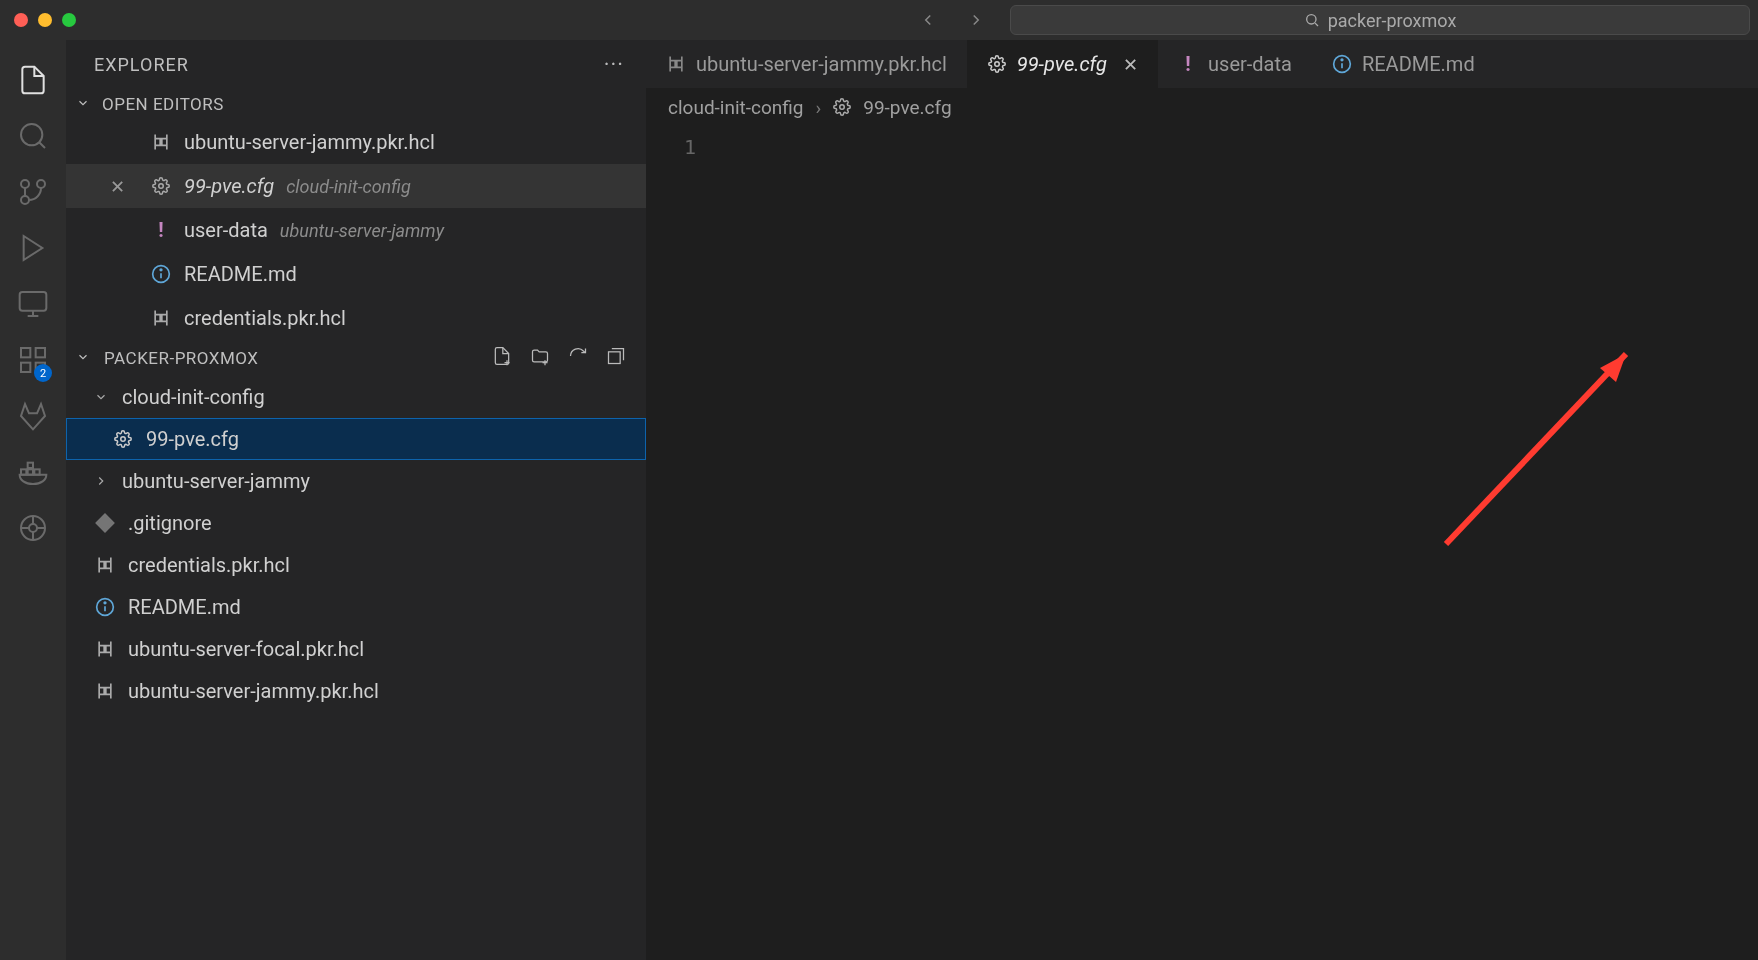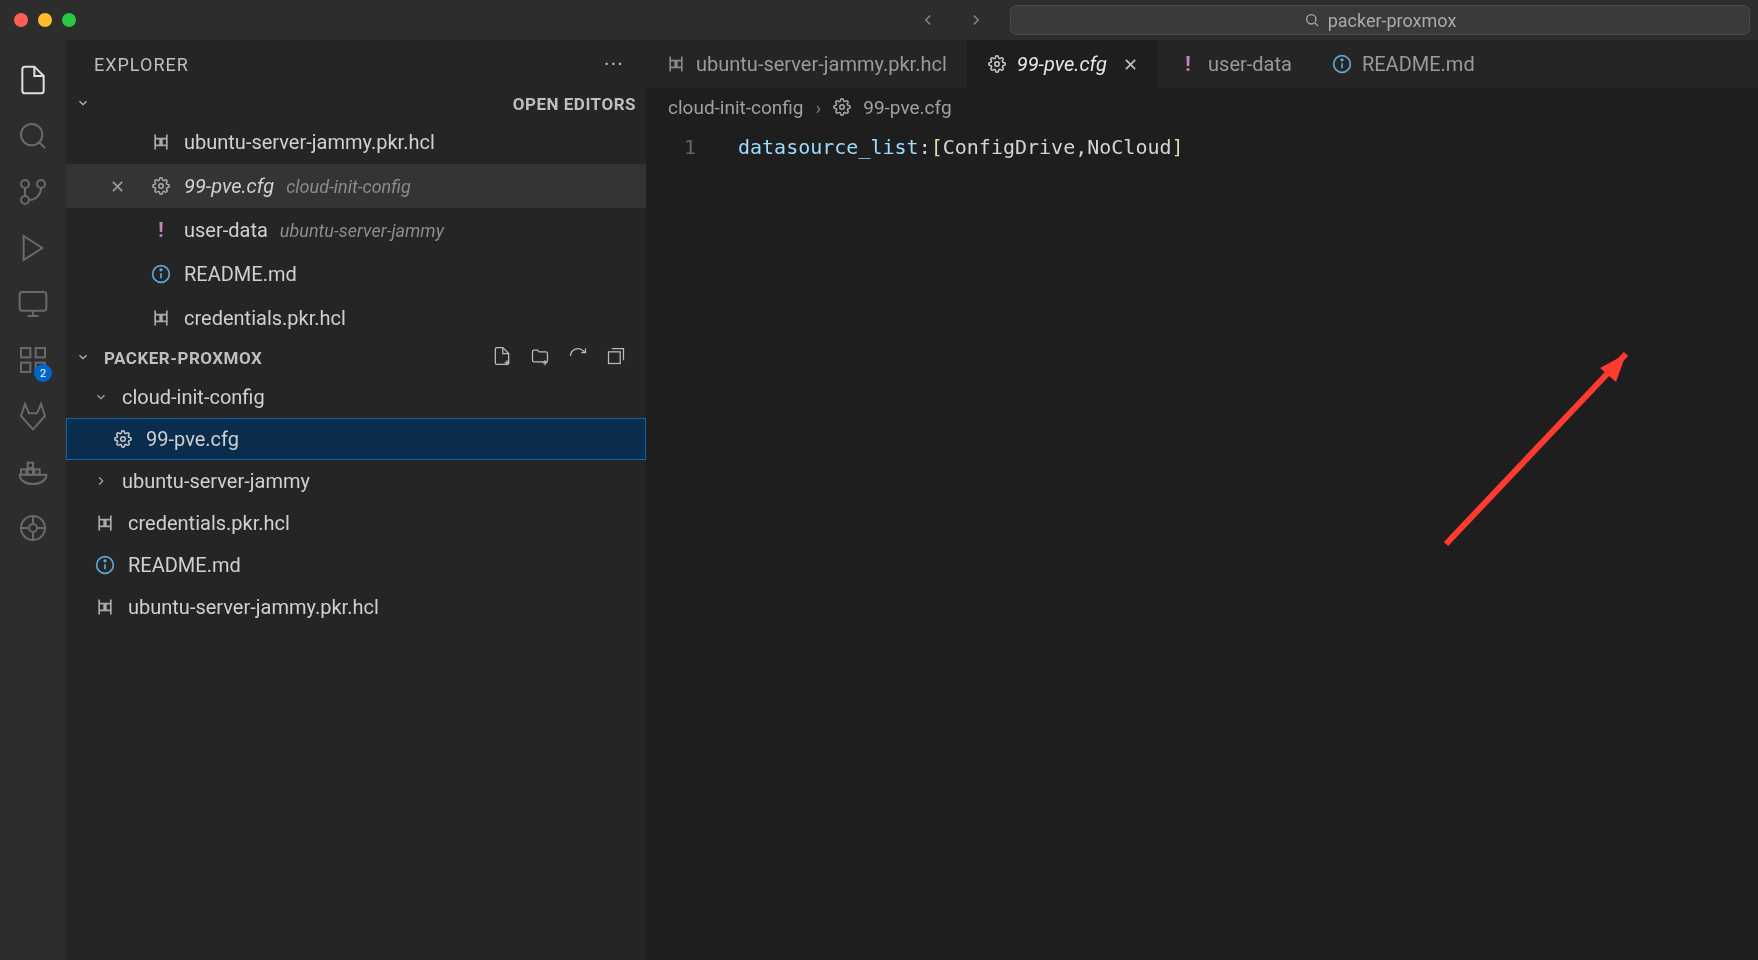--- a/index.html
+++ b/index.html
@@ -29,21 +29,21 @@
 .actitem.active { color:#e0e0e0; }
 .actitem svg { width:32px; height:32px; }
 .actbadge { position:absolute; bottom:6px; right:6px; background:#0066cc; color:white; border-radius:50%; width:18px; height:18px; font-size:11px; display:flex; align-items:center; justify-content:center; }
 
 
 .sidepanel { width:580px; background:#252526; display:flex; flex-direction:column; flex-shrink:0; }
 .sidehead { height:48px; display:flex; align-items:center; padding:0 22px 0 28px; color:#bfbfbf; font-size:18px; letter-spacing:1px; }
 .spacer { flex:1; }
 .dots { color:#bbb; font-size:22px; cursor:pointer; }
 
-.section-header { display:flex; align-items:center; gap:8px; padding:6px 10px; cursor:pointer; font-size:17px; font-weight:700; letter-spacing:0.5px; color:#bfbfbf;justify-content:space-between; }
+.section-header { display:flex; align-items:center; gap:8px; padding:6px 10px; cursor:pointer; font-size:17px; font-weight:400; letter-spacing:0.5px; color:#bfbfbf; }
 .section-header .chev { width:18px; }
 .section-header.proj { padding-right:20px; gap:10px; }
 .toolicons { display:flex; gap:18px; margin-left:auto; color:#bbb; }
 .toolicons svg { width:20px; height:20px; }
 .toolicon { cursor:pointer; }
 
 .tree-row { display:flex; align-items:center; gap:12px; height:42px; padding-left:46px; font-size:20px; color:#d0d0d0; cursor:pointer; white-space:nowrap; }
 .tree-row.depth0 { padding-left:28px; }
 .tree-row.depth1 { padding-left:46px; }
 .tree-row.oe { height:44px; padding-left:44px; }
@@ -312,20 +312,26 @@
       </div>
 
 
       <div class="tree-row depth0">
         <span class="chev"><svg width="14" height="14" viewBox="0 0 24 24" fill="none" stroke="currentColor" stroke-width="2">
               <polyline points="9 18 15 12 9 6"></polyline>
             </svg></span>
         <span class="fname">ubuntu-server-jammy</span>
       </div>
 
+      <div class="tree-row depth0">
+        <span class="ficon">
+            <span class="diamond-icon"></span>
+          </span>
+        <span class="fname">.gitignore</span>
+      </div>
 
       <div class="tree-row depth0">
         <span class="ficon">
             <svg class="company-icon" viewBox="0 0 24 24" fill="none" stroke="#aaa" stroke-width="2">
               <path d="M5 3v18M19 3v18M5 8h6v8H5M19 16h-6V8h6"></path>
             </svg>
           </span>
         <span class="fname">credentials.pkr.hcl</span>
       </div>
 
@@ -334,20 +340,28 @@
         <span class="ficon info-icon">
             <svg viewBox="0 0 24 24" fill="none" stroke="#5fa7d8" stroke-width="2">
               <circle cx="12" cy="12" r="10"></circle>
               <line x1="12" y1="11" x2="12" y2="17"></line>
               <circle cx="12" cy="7" r="1" fill="#5fa7d8"></circle>
             </svg>
           </span>
         <span class="fname">README.md</span>
       </div>
 
+      <div class="tree-row depth0">
+        <span class="ficon">
+            <svg class="company-icon" viewBox="0 0 24 24" fill="none" stroke="#aaa" stroke-width="2">
+              <path d="M5 3v18M19 3v18M5 8h6v8H5M19 16h-6V8h6"></path>
+            </svg>
+          </span>
+        <span class="fname">ubuntu-server-focal.pkr.hcl</span>
+      </div>
 
       <div class="tree-row depth0">
         <span class="ficon">
             <svg class="company-icon" viewBox="0 0 24 24" fill="none" stroke="#aaa" stroke-width="2">
               <path d="M5 3v18M19 3v18M5 8h6v8H5M19 16h-6V8h6"></path>
             </svg>
           </span>
         <span class="fname">ubuntu-server-jammy.pkr.hcl</span>
       </div>
 
@@ -397,31 +411,20 @@
         <span class="sep">›</span>
         <span class="ficon gear-icon"><svg viewBox="0 0 24 24" fill="none" stroke="#aaa" stroke-width="2">
               <circle cx="12" cy="12" r="3"></circle>
               <path d="M19.4 15a1.65 1.65 0 0 0 .33 1.82l.06.06a2 2 0 1 1-2.83 2.83l-.06-.06a1.65 1.65 0 0 0-1.82-.33 1.65 1.65 0 0 0-1 1.51V21a2 2 0 1 1-4 0v-.09a1.65 1.65 0 0 0-1-1.51 1.65 1.65 0 0 0-1.82.33l-.06.06a2 2 0 1 1-2.83-2.83l.06-.06a1.65 1.65 0 0 0 .33-1.82 1.65 1.65 0 0 0-1.51-1H3a2 2 0 1 1 0-4h.09a1.65 1.65 0 0 0 1.51-1 1.65 1.65 0 0 0-.33-1.82l-.06-.06a2 2 0 1 1 2.83-2.83l.06.06a1.65 1.65 0 0 0 1.82.33h0a1.65 1.65 0 0 0 1-1.51V3a2 2 0 1 1 4 0v.09a1.65 1.65 0 0 0 1 1.51h0a1.65 1.65 0 0 0 1.82-.33l.06-.06a2 2 0 1 1 2.83 2.83l-.06.06a1.65 1.65 0 0 0-.33 1.82v0a1.65 1.65 0 0 0 1.51 1H21a2 2 0 1 1 0 4h-.09a1.65 1.65 0 0 0-1.51 1z"></path>
             </svg></span>
         <span>99-pve.cfg</span>
       </div>
 
       <div class="editor">
         <div class="gutter">1</div>
-        <div class="code">
-          <span class="key">datasource_list</span>
-            <span class="colon">:</span>
-            <span class="txt"> </span>
-            <span class="brk">[</span>
-            <span class="val">ConfigDrive</span>
-            <span class="txt">,</span>
-            <span class="txt"> </span>
-            <span class="val">NoCloud</span>
-            <span class="brk">]</span>
-        </div>
 
         <svg class="arrow-anno" width="260" height="240">
           <line x1="20" y1="220" x2="200" y2="30"></line>
           <polygon points="200,30 174,44 190,58"></polygon>
         </svg>
       </div>
 
     </div>
 
   </div>

